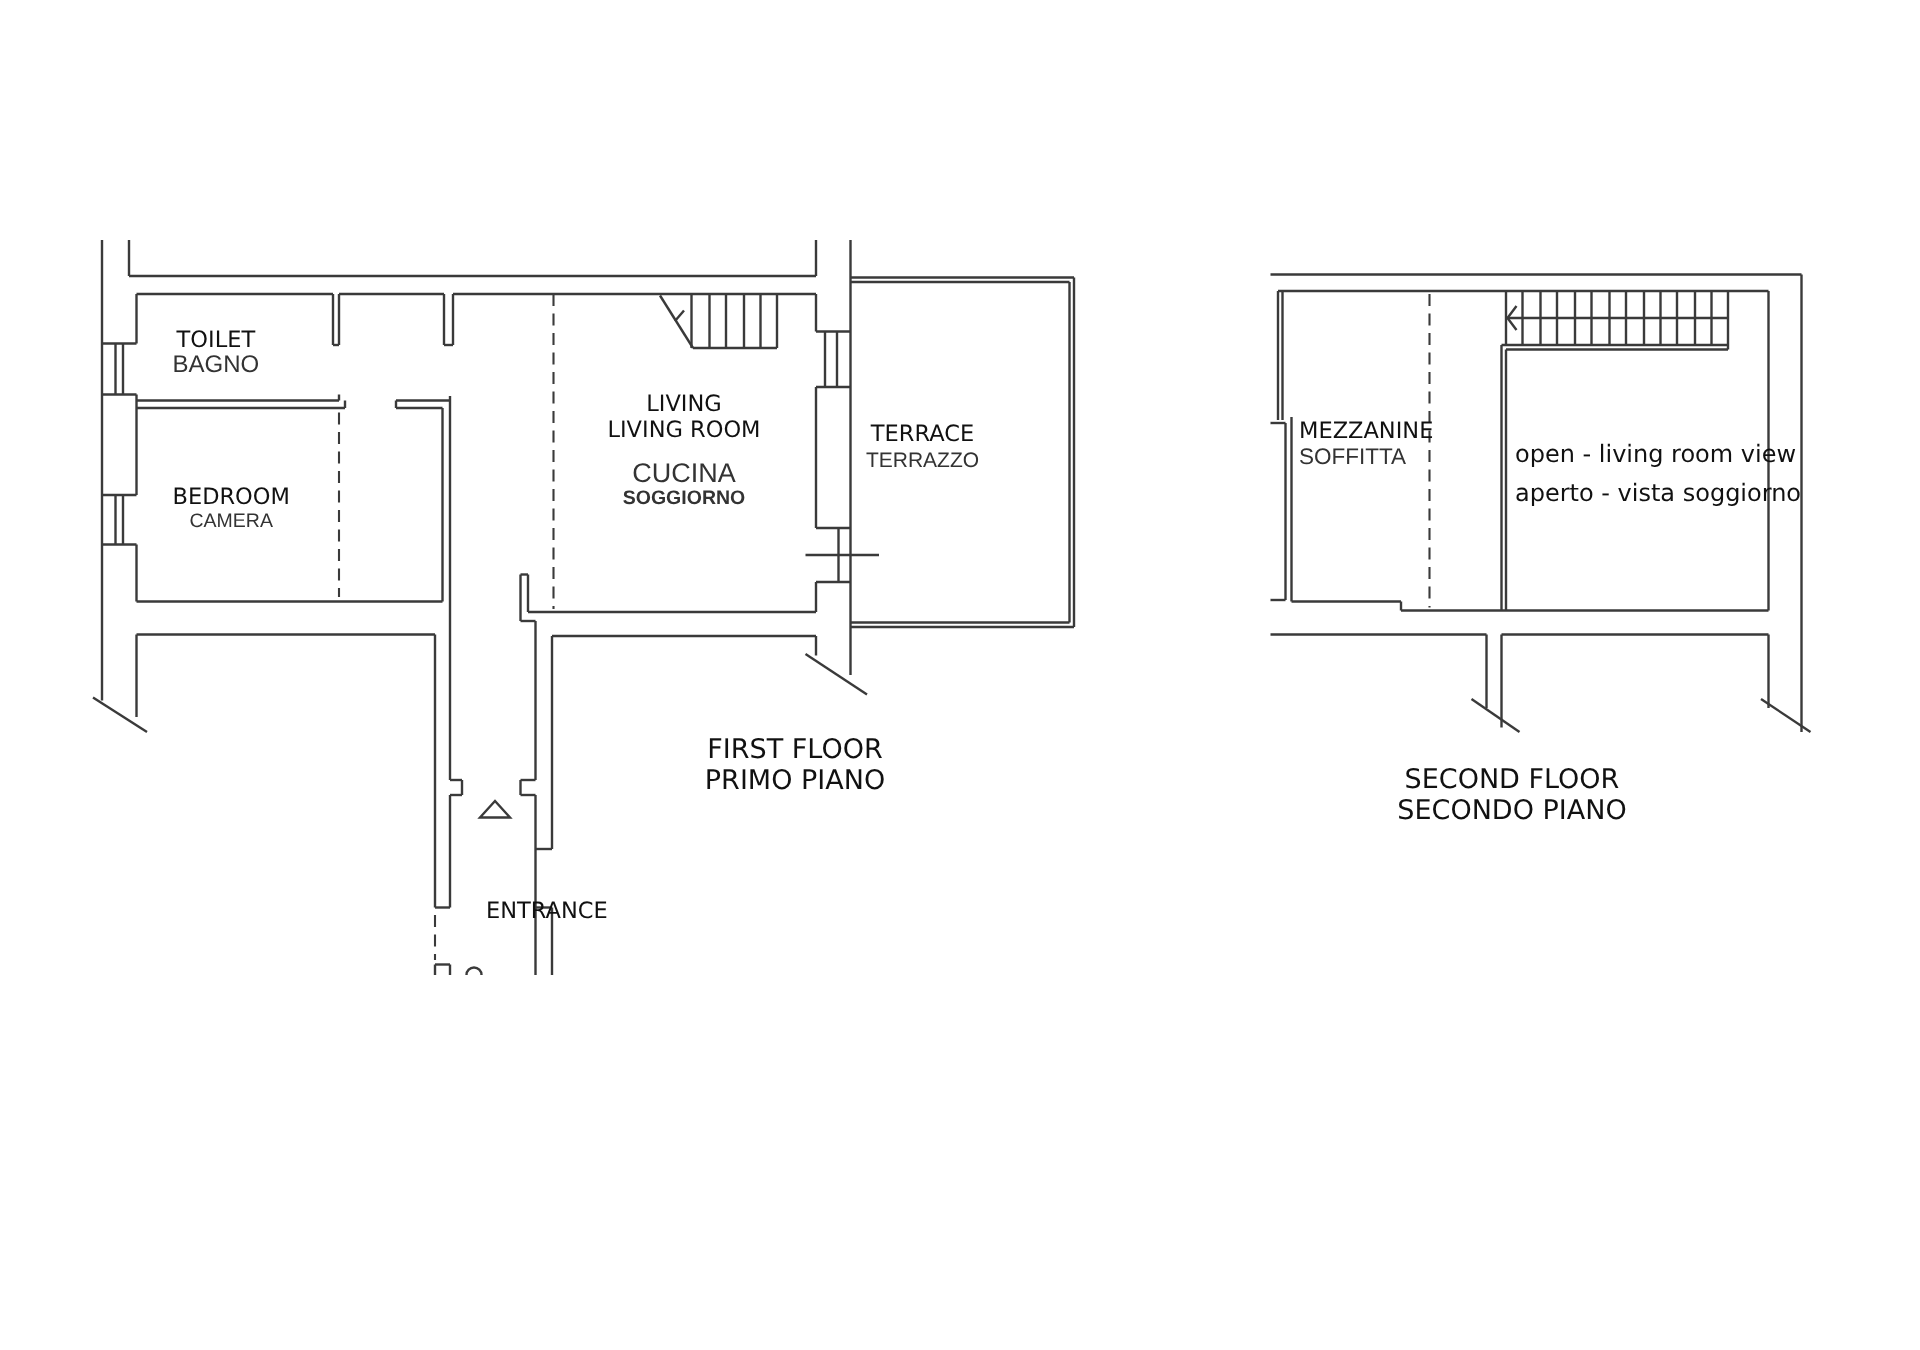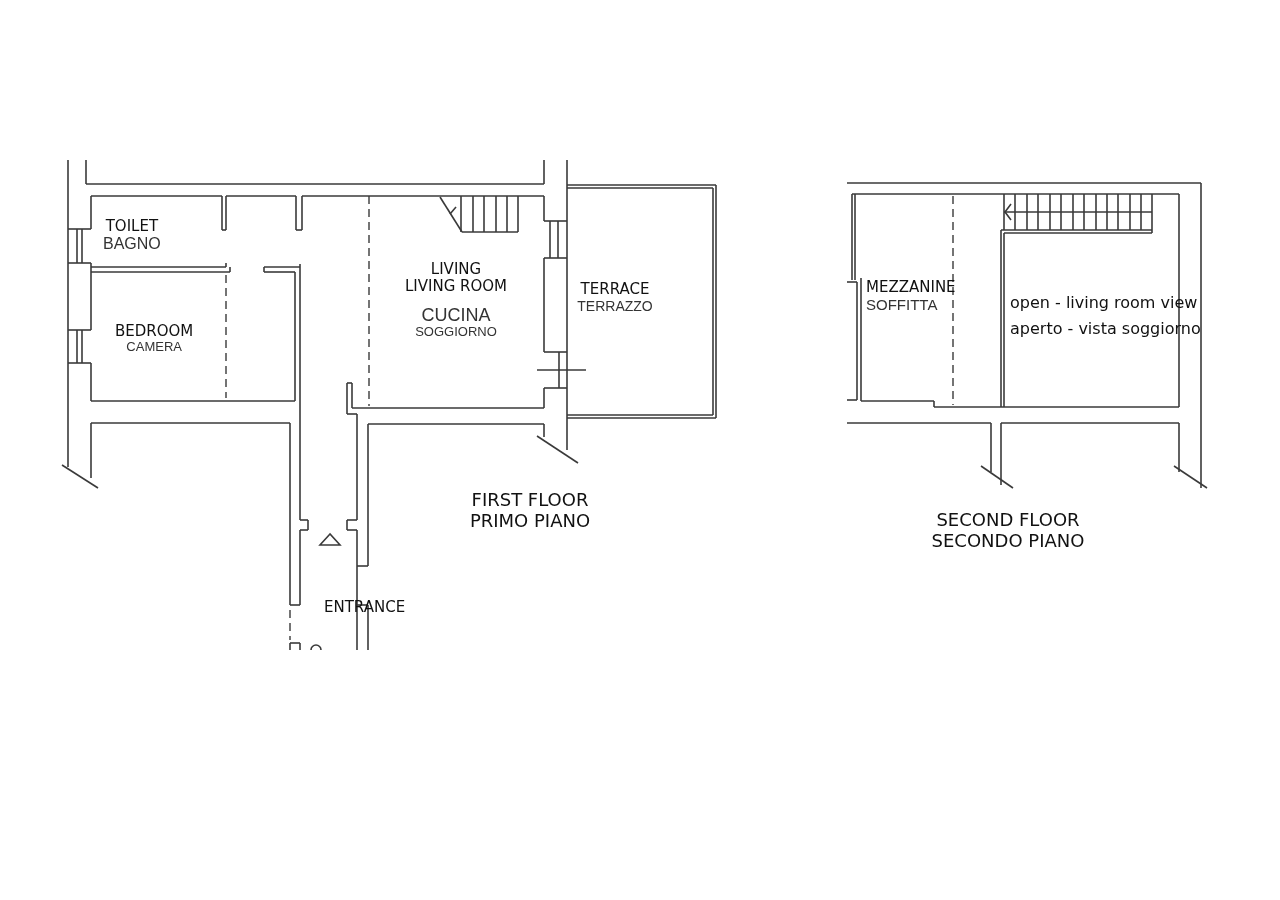--- a/index.html
+++ b/index.html
@@ -169,36 +169,36 @@
     <line class="w" x1="847" y1="423" x2="991" y2="423"></line>
     <line class="w" x1="991" y1="423" x2="991" y2="472"></line>
     <line class="w" x1="1001" y1="423" x2="1001" y2="485"></line>
     <line class="w" x1="1001" y1="423" x2="1179" y2="423"></line>
     <line class="w" x1="1179" y1="423" x2="1179" y2="472"></line>
     <line class="w" x1="981" y1="466" x2="1013" y2="488"></line>
     <line class="w" x1="1174" y1="466" x2="1207" y2="488"></line>
   </g>
 </svg>
 
-<div class="lbl" style="left:103px; top:218px;">
+<div class="lbl" style="left:115px; top:218px;">
   <div class="en">TOILET</div>
   <div class="it" style="font-size:16px;">BAGNO</div>
 </div>
 
 <div class="lbl" style="left:115px; top:323px;text-align:center;">
   <div class="en">BEDROOM</div>
   <div class="it" style="font-size:13px;">CAMERA</div>
 </div>
 
 <div class="lbl" style="left:392px; top:261px; width:128px;">
   <div class="en">LIVING</div>
   <div class="en">LIVING ROOM</div>
   <div style="height:9px;"></div>
   <div class="it" style="font-size:18px;">CUCINA</div>
-  <div class="it" style="font-size:13px;">SOGGIORNO</div>
+  <div class="it" style="font-size:13px;font-weight:bold;">SOGGIORNO</div>
 </div>
 
 <div class="lbl" style="left:576px; top:281px; width:78px;">
   <div class="en">TERRACE</div>
   <div class="it">TERRAZZO</div>
 </div>
 
 <div class="lbl" style="left:324px; top:575px;margin-top:24px;">
   <div class="en">ENTRANCE</div>
 </div>

